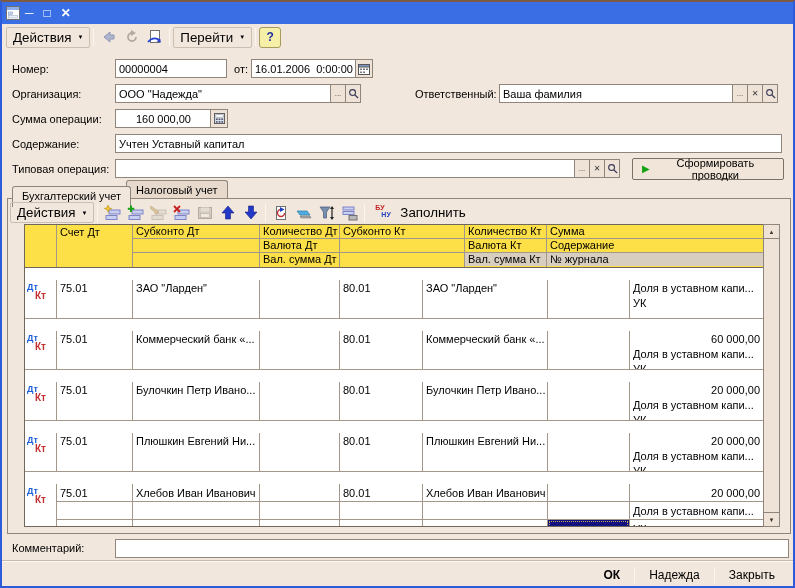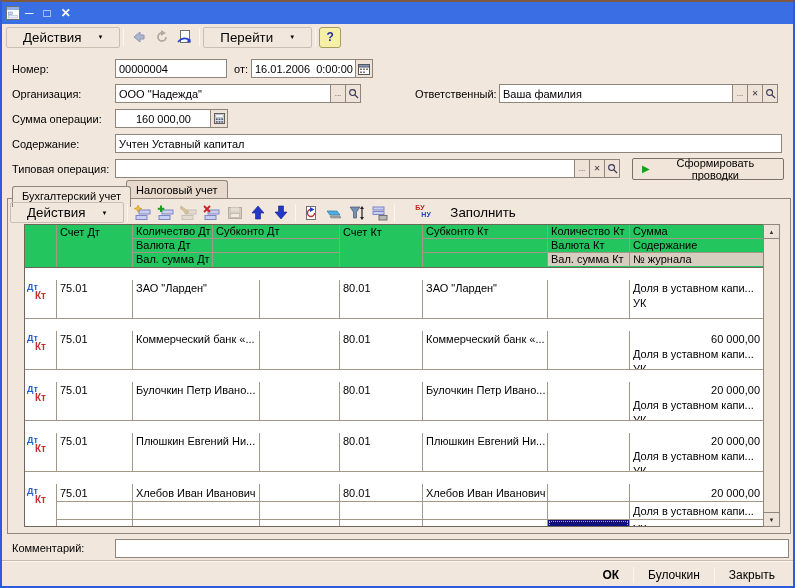--- a/index.html
+++ b/index.html
@@ -13,21 +13,21 @@
   }
   
   .titlebar{position:absolute;left:0;top:0;right:0;height:22px;background:#3A6EE4;
     display:flex;align-items:center;padding:0 4px;color:#fff;}
   .title-ico{width:14px;height:14px;margin-right:5px;flex:0 0 auto;}
   .title-txt{font-size:12px;font-weight:bold;white-space:nowrap;overflow:hidden;flex:1;}
   .winctl{display:flex;gap:10px;margin-right:4px;}
   .winctl span{font-size:12px;font-weight:bold;cursor:default;line-height:18px;}
   
   .toolbar{position:absolute;left:0;top:22px;right:0;height:26px;display:flex;align-items:center;padding:0 4px;}
-  .tbtn{height:21px;display:flex;align-items:center;gap:16px;padding:0 16px;
+  .tbtn{height:21px;display:flex;align-items:center;gap:6px;padding:0 6px;
     border:1px solid #CBBFB1;background:transparent;border-radius:2px;}
   .caret{font-size:6px;line-height:6px;}
   .icobtn{width:23px;height:22px;display:flex;align-items:center;justify-content:center;border:1px solid transparent;border-radius:2px;}
   .sep{width:1px;height:18px;background:#C3B6A8;border-right:1px solid #FBF6F0;margin:0 3px;}
   .helpbtn{width:22px;height:21px;background:#F6EFA8;border:1px solid #A79B5D;border-radius:3px;
     color:#1F2FA0;font-weight:bold;font-size:12px;display:flex;align-items:center;justify-content:center;}
   
   .lbl{position:absolute;white-space:nowrap;}
   .inp{position:absolute;height:19px;background:#fff;border:1px solid #8F857B;
     font-family:"Liberation Sans",sans-serif;font-size:11px;padding:1px 3px;color:#000;}
@@ -41,21 +41,21 @@
     display:flex;align-items:center;gap:7px;padding:0 9px;font-size:11px;}
   .play{color:#12A212;font-size:10px;line-height:10px;}
   
   .tab{position:absolute;border:1px solid #8F857B;border-bottom:none;border-radius:3px 3px 0 0;
     padding:0 9px;line-height:18px;white-space:nowrap;}
   .tab.active{background:#F2E7DD;height:21px;z-index:3;margin-top:8px;}
   .tab.inactive{background:#E7DACD;height:18px;z-index:1;}
   .panel{position:absolute;left:5px;top:196px;width:784px;height:336px;border:1px solid #8F857B;background:#F2E7DD;}
   
   .tbl{position:absolute;left:22px;top:222px;width:740px;height:303px;border:1px solid #6F665C;background:#fff;z-index:2;}
-  .thead{display:flex;height:43px;background:#22c55e;border-bottom:1px solid #6F665C;}
+  .thead{display:flex;height:43px;background:#fde047;border-bottom:1px solid #6F665C;}
   .hc{border-right:1px solid #A29788;overflow:hidden;white-space:nowrap;}
   .hc:last-child{border-right:none;}
   .hsingle{padding:1px 3px;}
   .hsub{height:14px;line-height:13px;padding:0 3px;border-bottom:1px solid #A29788;overflow:hidden;}
   .hsub:last-child{border-bottom:none;height:13px;}
   .hsub.dark{background:#D8CEC0;}
   .trow{display:flex;height:51px;border-bottom:1px solid #A29788;background:#fff;}
   .trow.last{height:54px;border-bottom:none;}
   .tc{border-right:1px solid #A29788;overflow:hidden;white-space:nowrap;padding:1px 3px;line-height:15px;margin-top:12px;}
   .tc:last-child{border-right:none;}
@@ -324,31 +324,30 @@
       </span>
       <span class="fill-lbl">Заполнить</span>
     </button>
   </div>
 
   <div class="tbl">
 
     <div class="thead">
       <div class="hc w0 hsingle"></div>
       <div class="hc w1 hsingle">Счет Дт</div>
+      <div class="hc w2">
+        <div class="hsub">Субконто Дт</div>
+        <div class="hsub"></div>
+        <div class="hsub"></div>
+      </div>
       <div class="hc w3">
         <div class="hsub">Количество Дт</div>
         <div class="hsub">Валюта Дт</div>
         <div class="hsub">Вал. сумма Дт</div>
       </div>
-      <div class="hc w2">
-        <div class="hsub">Субконто Дт</div>
-        <div class="hsub"></div>
-        <div class="hsub"></div>
-      </div>
-      <div class="hc w4 hsingle">Счет Кт</div>
       <div class="hc w5">
         <div class="hsub">Субконто Кт</div>
         <div class="hsub"></div>
         <div class="hsub"></div>
       </div>
       <div class="hc w6">
         <div class="hsub">Количество Кт</div>
         <div class="hsub">Валюта Кт</div>
         <div class="hsub dark">Вал. сумма Кт</div>
       </div>
@@ -468,18 +467,18 @@
       </div>
   </div>
 
   <span class="lbl" style="left:10px;top:540px;">Комментарий:</span>
   <input class="inp comment-inp" value="" style="">
 
   <div class="hr"></div>
   <div class="footer">
     <button class="fbtn ok">ОК</button>
     <span class="fsep"></span>
-    <button class="fbtn">Булочкин</button>
+    <button class="fbtn">Надежда</button>
     <span class="fsep"></span>
     <button class="fbtn">Закрыть</button>
   </div>
 
 </div>
 
 </body></html>

